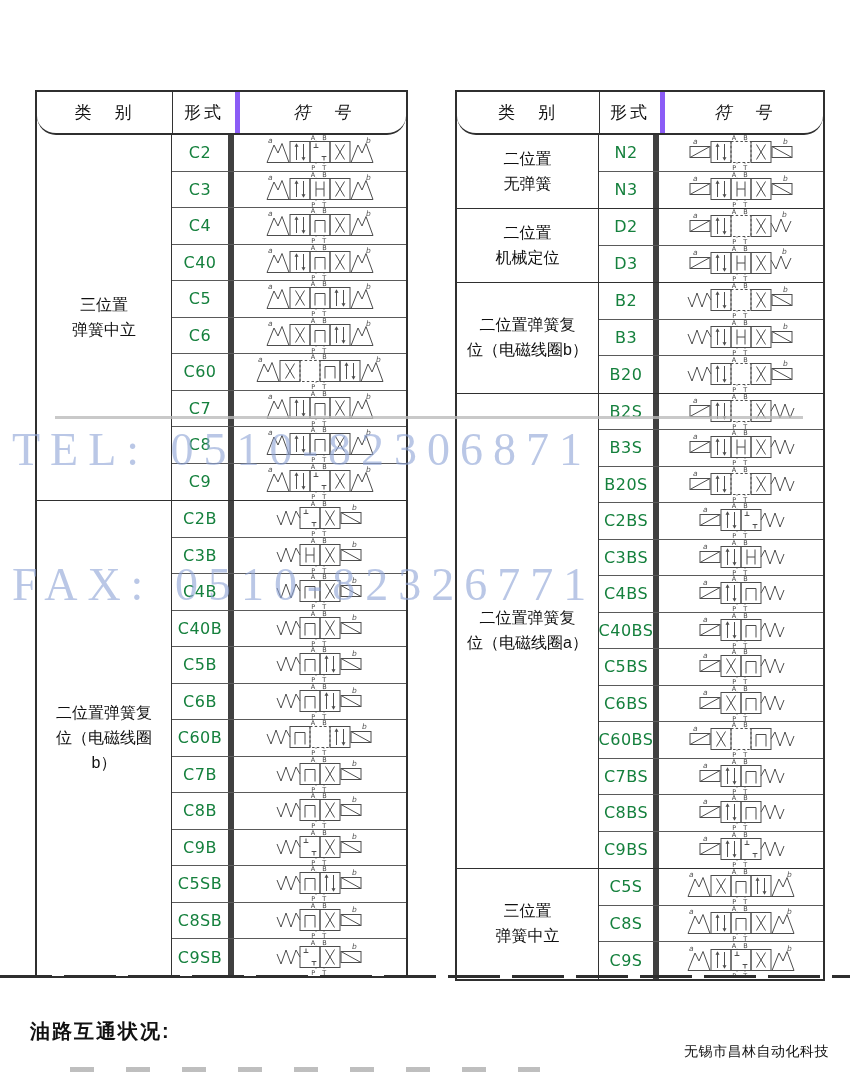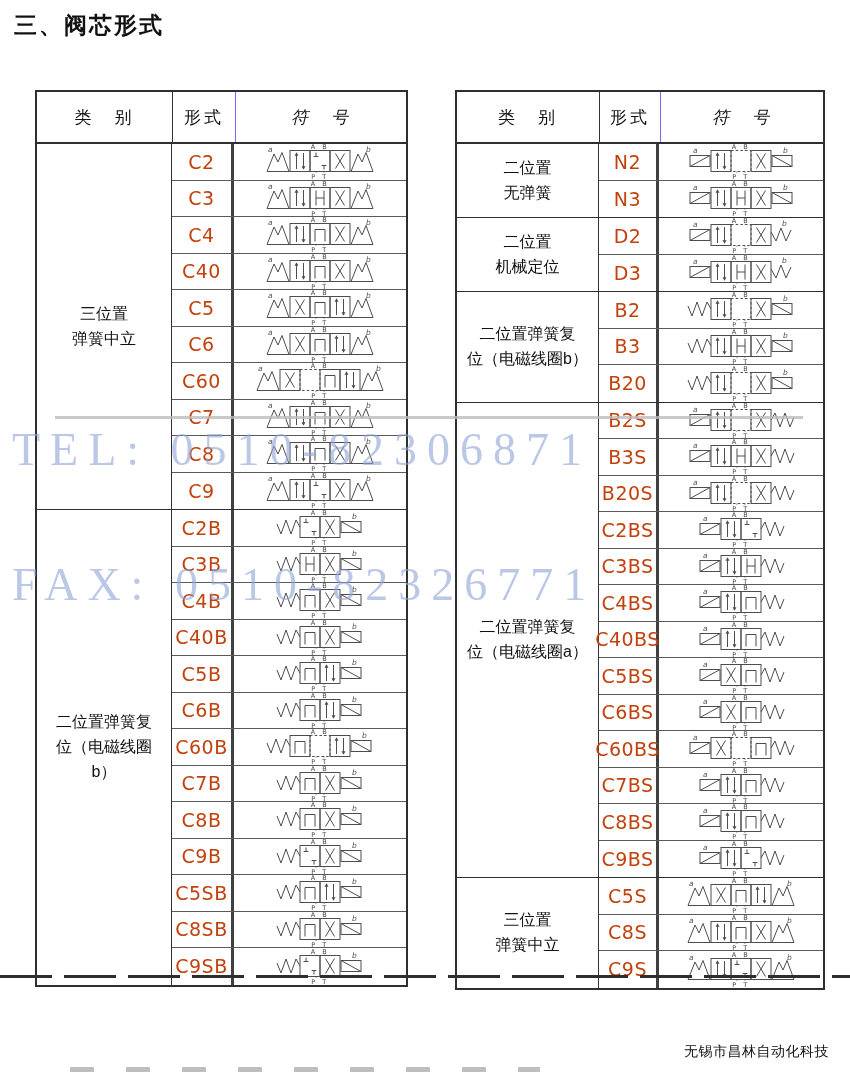--- a/index.html
+++ b/index.html
@@ -2,60 +2,59 @@
 <html><head>
 <meta charset="utf-8">
 <style>
   html,body{margin:0;padding:0;background:#e8e8e8;}
   .page{position:relative;width:850px;height:1072px;background:#ffffff;overflow:hidden;
         font-family:"Liberation Sans","DejaVu Sans",sans-serif;color:#111;}
   .title{position:absolute;left:14px;top:10px;font-size:23px;font-weight:bold;letter-spacing:2px;margin:0;}
   .vtable{position:absolute;top:90px;border:2px solid #2f2f2f;background:#fff;box-sizing:border-box;}
   .vtable.left{left:35px;width:373px;}
   .vtable.right{left:455px;width:370px;}
-  .thead{display:flex;height:52px;border-bottom:2px solid #2f2f2f;box-sizing:border-box;}
+  .thead{display:flex;height:43px;border-bottom:2px solid #2f2f2f;box-sizing:border-box;border-radius:19px;}
   .th{display:flex;align-items:center;justify-content:center;font-size:17px;letter-spacing:3px;}
   .th.cat{border-right:1px solid #333;}
-  .th.form{border-right:1px solid #8b5cf6;}
+  .th.form{border-right:5px solid #8b5cf6;}
   .left .th.cat,.left .cat-cell{width:135px;}
   .left .th.form,.left .form-cell{width:62px;}
   .right .th.cat,.right .cat-cell{width:142px;}
   .right .th.form,.right .form-cell{width:60px;}
   .th.sym{flex:1;font-style:italic;}
   .tgroup{display:flex;border-bottom:1px solid #2f2f2f;box-sizing:border-box;}
   .tgroup:last-child{border-bottom:none;}
   .cat-cell{display:flex;align-items:center;justify-content:center;text-align:center;
             border-right:1px solid #333;font-size:16px;line-height:1.55;white-space:pre-line;
             box-sizing:border-box;padding:0 8px;}
   .grows{flex:1;display:flex;flex-direction:column;}
   .trow{display:flex;height:36.5px;border-bottom:1px solid #5a5a5a;box-sizing:border-box;}
   .trow:last-child{border-bottom:none;}
-  .form-cell{display:flex;align-items:center;justify-content:center;color:#c2410c;
-             font-size:19px;letter-spacing:.5px;border-right:3px solid #404040;
+  .form-cell{display:flex;align-items:center;justify-content:center;color:#15803d;
+             font-size:16px;letter-spacing:.5px;border-right:6px solid #404040;
              font-family:"DejaVu Sans",sans-serif;box-sizing:border-box;}
   .sym-cell{flex:1;display:flex;align-items:center;justify-content:center;overflow:hidden;}
   .sym-cell svg{display:block;}
   .watermark{position:absolute;left:0;top:0;width:100%;pointer-events:none;z-index:6;}
   .wm{position:absolute;left:12px;width:838px;font-family:"Liberation Serif","DejaVu Serif",serif;
       font-size:46px;letter-spacing:10px;color:#8fa5d6;opacity:.62;mix-blend-mode:multiply;white-space:nowrap;}
   .wm1{top:423px;}
   .wm2{top:531px;margin-top:27px;}
   .streak{position:absolute;left:55px;top:416px;width:748px;height:3px;background:#bcbcbc;opacity:.8;}
   .dashline{position:absolute;left:0;top:975px;width:850px;height:3px;
             background:repeating-linear-gradient(90deg,#2e2e2e 0 52px,rgba(0,0,0,0) 52px 64px);}
   .foot-left{position:absolute;left:30px;top:1018px;margin:0;font-size:20px;font-weight:bold;letter-spacing:2px;}
   .foot-right{position:absolute;left:684px;top:1043px;font-size:14px;font-weight:normal;letter-spacing:.5px;}
   .crop-marks{position:absolute;left:70px;top:1067px;width:470px;height:5px;opacity:.55;
               background:repeating-linear-gradient(90deg,#8a8a8a 0 24px,rgba(0,0,0,0) 24px 56px);}
 </style>
 </head>
 <body>
 
 <div class="page">
-  <h1 class="title">三、阀芯形式</h1>
 
   <div class="vtable left">
       <div class="thead">
         <div class="th cat">类　别</div>
         <div class="th form">形式</div>
         <div class="th sym">符　号</div>
       </div>
       <div class="tgroup">
         <div class="cat-cell">三位置
 弹簧中立</div>
@@ -1088,15 +1087,16 @@
 
   <div class="streak"></div>
 
   <div class="watermark">
     <div class="wm wm1">TEL: 0510-82306871</div>
     <div class="wm wm2">FAX: 0510-82326771</div>
   </div>
 
   <div class="dashline"></div>
 
+  <h2 class="foot-left">油路互通状况:</h2>
   <div class="foot-right">无锡市昌林自动化科技</div>
   <div class="crop-marks"></div>
 </div>
 
 </body></html>

